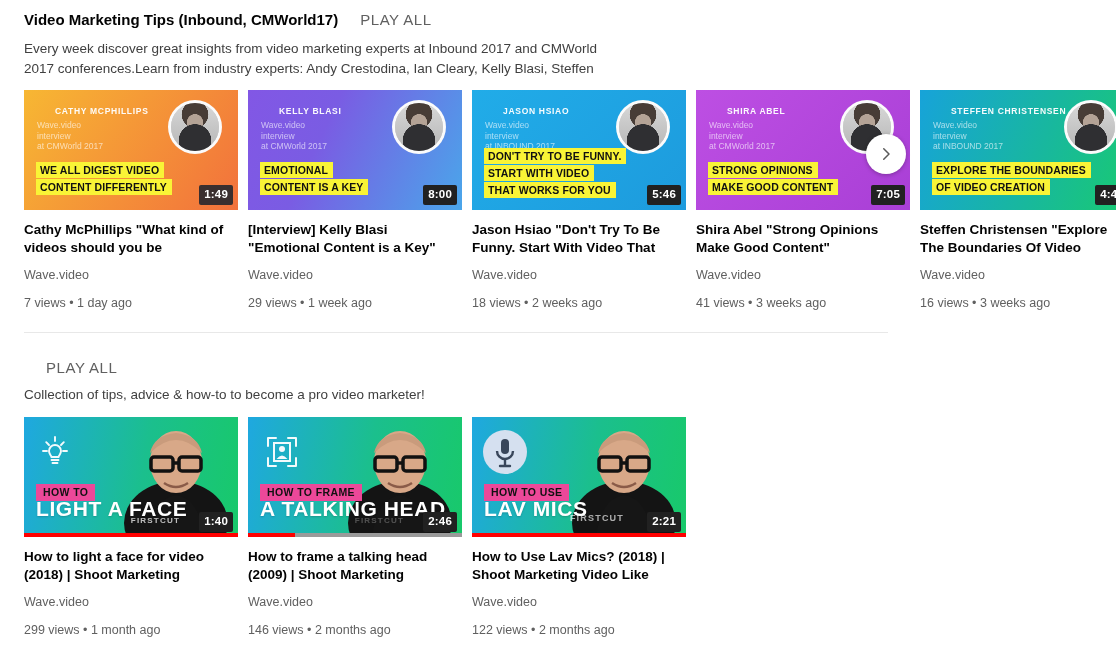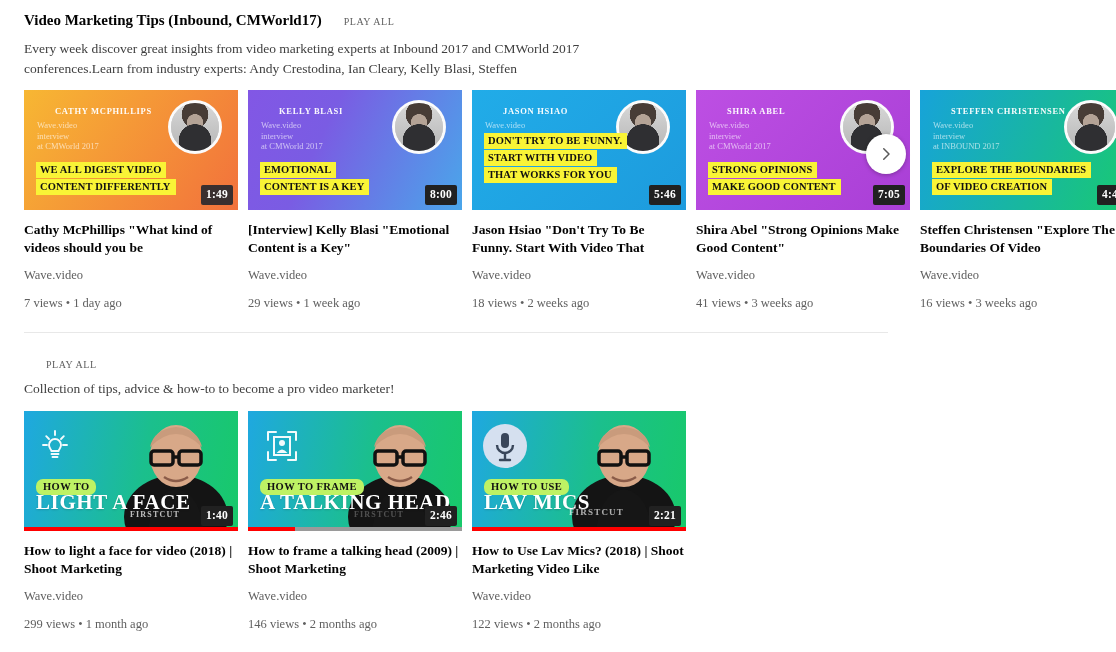--- a/index.html
+++ b/index.html
@@ -7,40 +7,40 @@
     margin: 0;
     padding: 0;
     background: #ffffff;
     width: 1116px;
     height: 652px;
     overflow: hidden;
     font-family: "Liberation Sans", sans-serif;
     -webkit-font-smoothing: antialiased;
   }
 
-  .page { position: relative; width: 912px; height: 652px; background:#fff;font-family:Liberation Serif, serif; }
+  .page { position: relative; width: 912px; height: 652px; background:#fff; }
 
   
   .shelf { position: relative; }
   .shelf-header {
     display: flex;
     align-items: baseline;
     padding: 0 24px;
   }
   .shelf-title {
     font-size: 15px;
     font-weight: bold;
     color: #030303;
     letter-spacing: 0;
     line-height: 20px;
     white-space: nowrap;
   }
   .play-all {
     margin-left: 22px;
-    font-size: 10px;
+    font-size: 15px;
     font-weight: 500;
     letter-spacing: .55px;
     color: #606060;
     text-transform: uppercase;
     white-space: nowrap;
     cursor: pointer;
   }
   .shelf-desc {
     padding: 0 24px;
     margin-top: 9px;
@@ -154,27 +154,26 @@
     display: block;
     height: 100%;
     background: #ff0000;
   }
 
   
   .fc-icon { position: absolute; left: 14px; top: 18px; opacity: .95; }
   .fc-kicker {
     position: absolute;
     left: 12px; bottom: 36px;
-    background: #bef264;
+    background: #ec4899;
     color: #111;
     font-size: 10.5px;
     font-weight: bold;
     letter-spacing: .4px;
     padding: 2px 7px 3px;
-    border-radius: 7px;
   }
   .fc-big {
     position: absolute;
     left: 12px; bottom: 18px;
     color: #fff;
     font-size: 21px;
     font-weight: bold;
     letter-spacing: .6px;
     line-height: 1;
     text-shadow: 0 1px 2px rgba(0,0,0,.18);
@@ -298,21 +297,21 @@
       <div class="card">
         <div class="thumb">
           <div class="thumb-bg" style="background:linear-gradient(135deg,#21ace8 0%,#1d9bdd 100%);"></div>
           <div class="speaker-name">JASON HSIAO</div>
           <div class="speaker-sub">Wave.video
 interview
 at INBOUND 2017</div>
           <div class="avatar">
               <div class="face"></div>
             </div>
-          <div class="headline" style="bottom:26px;">
+          <div class="headline" style="bottom:11px;">
             <span>DON'T TRY TO BE FUNNY.</span>
             <span>START WITH VIDEO</span>
             <span>THAT WORKS FOR YOU</span>
           </div>
           <div class="duration dark">5:46</div>
         </div>
         <div class="card-title">Jason Hsiao "Don't Try To Be Funny. Start With Video That</div>
         <div class="card-channel">Wave.video</div>
         <div class="card-stats">18 views • 2 weeks ago</div>
       </div>

